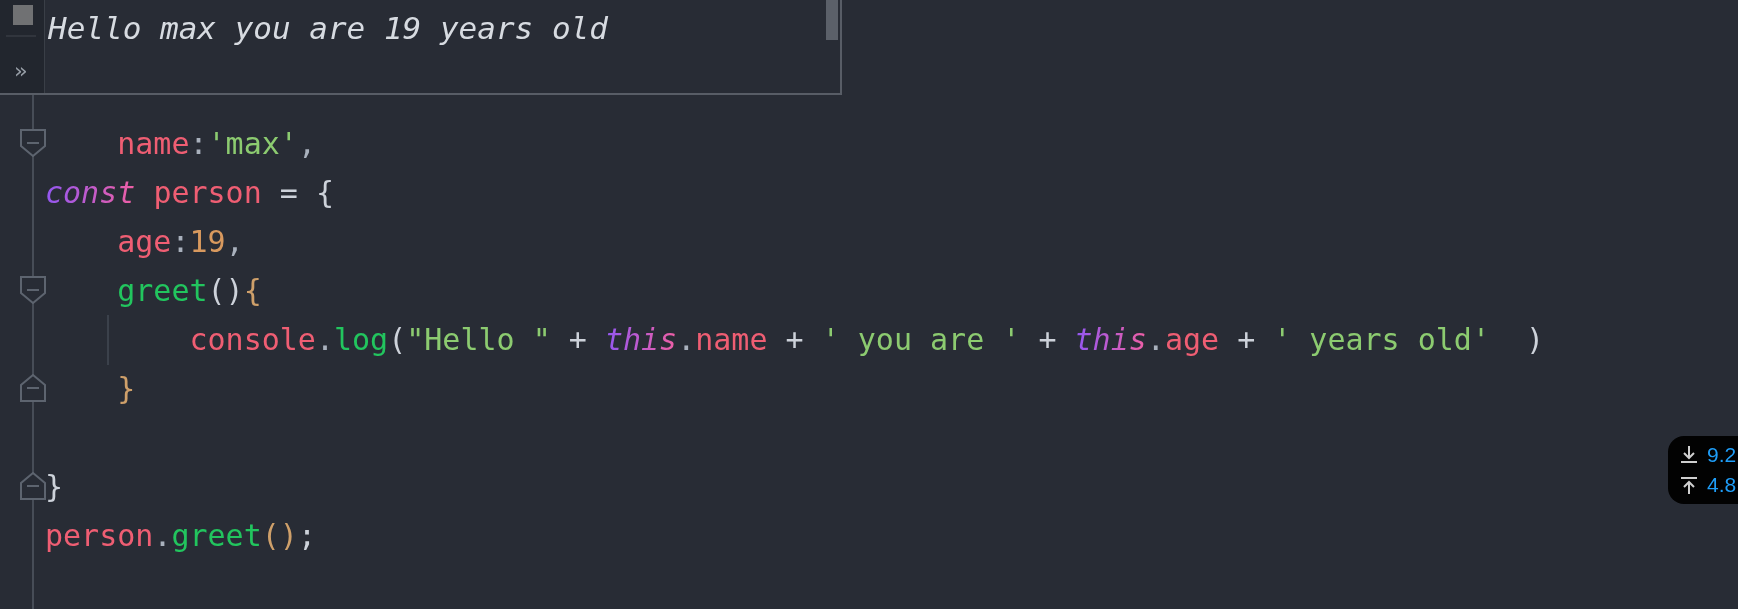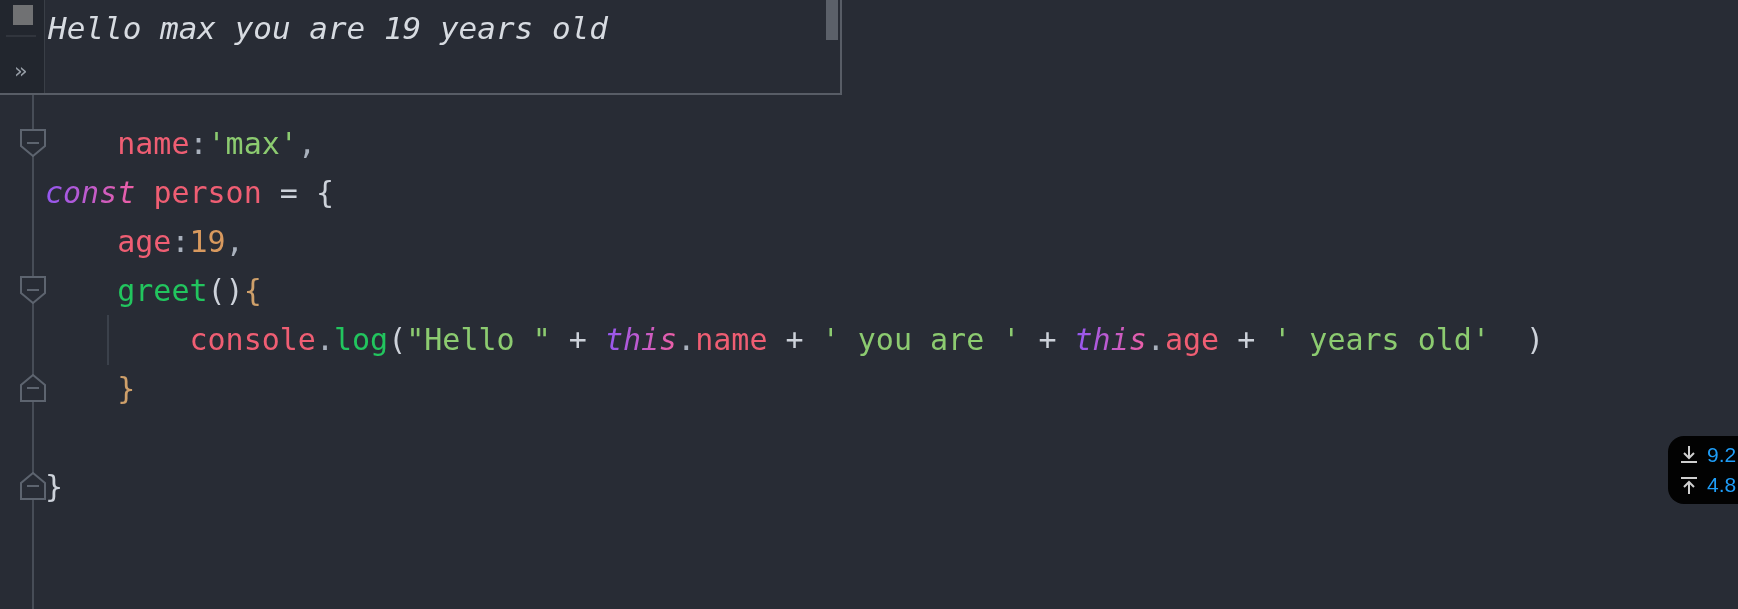--- a/index.html
+++ b/index.html
@@ -93,20 +93,21 @@
 <div class="indent-guide"></div>
 <div id="code-lines">
     <div class="code-line"><span class="tok-ws">    </span><span class="tok-red">name</span><span class="tok-pun">:</span><span class="tok-str">'max'</span><span class="tok-pun">,</span></div>
     <div class="code-line"><span class="tok-kw">const</span><span class="tok-ws"> </span><span class="tok-red">person</span><span class="tok-ws"> </span><span class="tok-br">=</span><span class="tok-ws"> </span><span class="tok-br">{</span></div>
     <div class="code-line"><span class="tok-ws">    </span><span class="tok-red">age</span><span class="tok-pun">:</span><span class="tok-num">19</span><span class="tok-pun">,</span></div>
     <div class="code-line"><span class="tok-ws">    </span><span class="tok-fn">greet</span><span class="tok-br">()</span><span class="tok-tan">{</span></div>
     <div class="code-line"><span class="tok-ws">        </span><span class="tok-red">console</span><span class="tok-pun">.</span><span class="tok-fn">log</span><span class="tok-br">(</span><span class="tok-str">"Hello "</span><span class="tok-ws"> </span><span class="tok-br">+</span><span class="tok-ws"> </span><span class="tok-kw">this</span><span class="tok-pun">.</span><span class="tok-red">name</span><span class="tok-ws"> </span><span class="tok-br">+</span><span class="tok-ws"> </span><span class="tok-str">' you are '</span><span class="tok-ws"> </span><span class="tok-br">+</span><span class="tok-ws"> </span><span class="tok-kw">this</span><span class="tok-pun">.</span><span class="tok-red">age</span><span class="tok-ws"> </span><span class="tok-br">+</span><span class="tok-ws"> </span><span class="tok-str">' years old'</span><span class="tok-br">  )</span></div>
     <div class="code-line"><span class="tok-ws">    </span><span class="tok-tan">}</span></div>
     <div class="code-line"></div>
     <div class="code-line"><span class="tok-br">}</span></div>
+    <div class="code-line"><span class="tok-red">person</span><span class="tok-pun">.</span><span class="tok-fn">greet</span><span class="tok-tan">()</span><span class="tok-br">;</span></div>
   </div>
 <div id="fold-markers">
     <svg width="26" height="28" class="fold-marker" style="top: 129px;">
       <polygon points="1,1 25,1 25,17 13,27 1,17" fill="#282c35" stroke="#5d646f" stroke-width="2"></polygon>
       <line x1="7" x2="19" y1="14" y2="14" stroke="#5d646f" stroke-width="2"></line>
     </svg>
     <svg width="26" height="28" class="fold-marker" style="top: 276px;">
       <polygon points="1,1 25,1 25,17 13,27 1,17" fill="#282c35" stroke="#5d646f" stroke-width="2"></polygon>
       <line x1="7" x2="19" y1="14" y2="14" stroke="#5d646f" stroke-width="2"></line>
     </svg>

